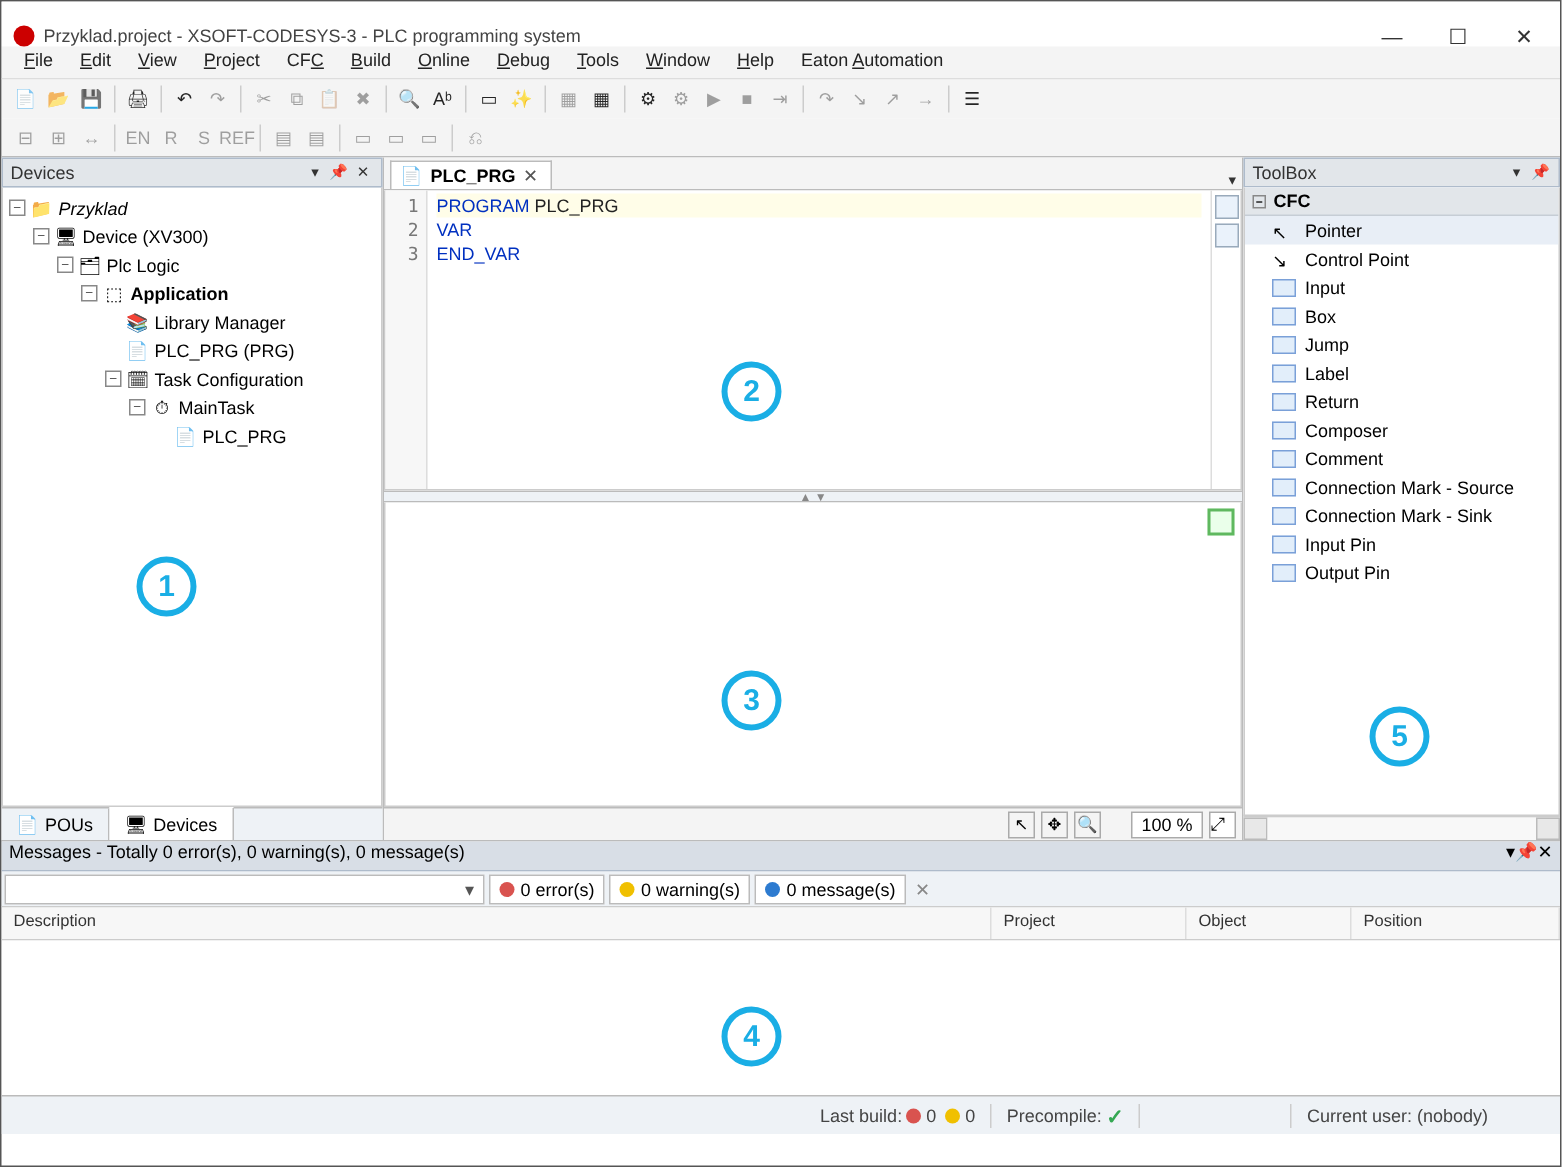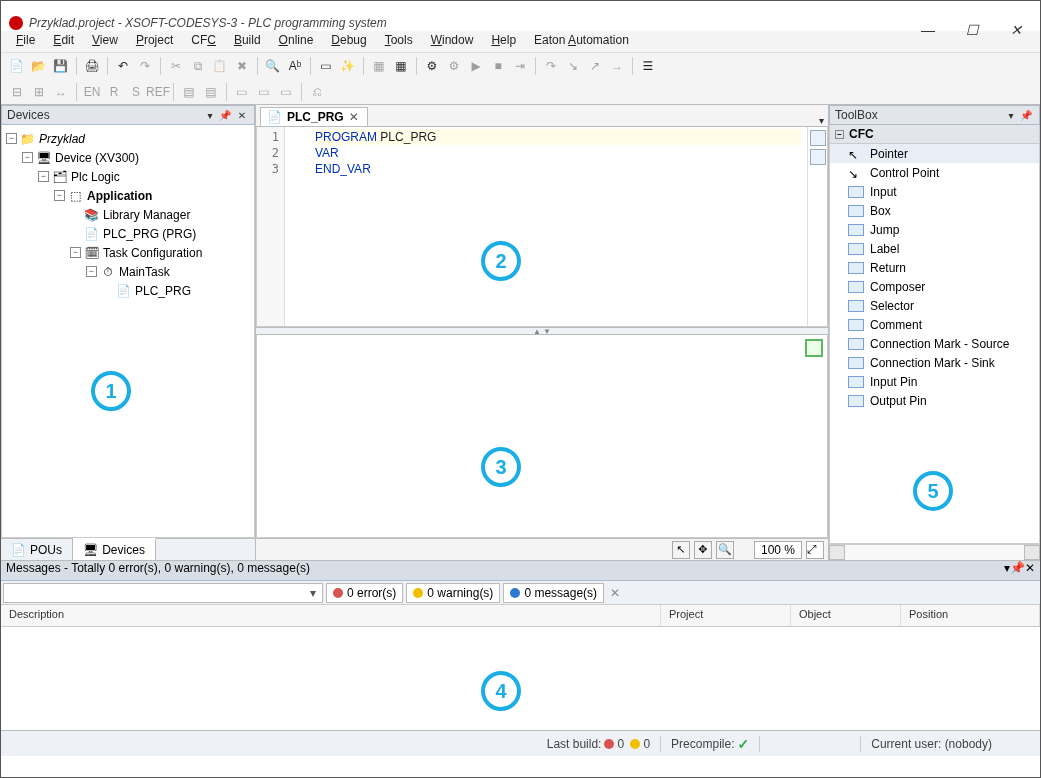--- a/index.html
+++ b/index.html
@@ -1,19 +1,19 @@
 <!DOCTYPE html>
 <html><head>
 <meta charset="utf-8">
 <style>
   * { box-sizing: border-box; margin: 0; padding: 0; font-family: "Segoe UI", Tahoma, sans-serif; font-size: 12px; }
   body { width: 1041px; height: 778px; background: #fff; overflow: hidden; position: relative; border: 1px solid #555; }
 
   
-  .titlebar { height: 30px; background: #fff; display: flex; align-items: flex-start; padding: 15px 2px 0 8px; font-style: italic; }
+  .titlebar { height: 30px; background: #fff; display: flex; align-items: center; padding: 15px 2px 0 8px; }
   .titlebar .app-icon { width: 14px; height: 14px; border-radius: 50%; background: #c00; margin-right: 6px; }
   .titlebar .title { flex: 1; color: #444; }
   .titlebar .win-btn { width: 44px; height: 28px; display: flex; align-items: center; justify-content: center; font-size: 14px; color: #333; }
 
   
   .menubar { height: 22px; display: flex; align-items: flex-start; padding: 0 6px; background: #f4f4f4; border-bottom: 1px solid #ddd; }
   .menubar .menu { padding: 2px 9px; color: #222; }
   .menubar .menu u { text-decoration: underline; }
 
   
@@ -51,21 +51,21 @@
   .panel-tab.active { background: #fff; border-top:1px solid #fff; margin-top:-1px;}
 
   
   .center { flex: 1; display: flex; flex-direction: column; }
   .editor-tabs { height: 22px; display: flex; align-items: flex-end; background:#f4f4f4; border-bottom:1px solid #bbb; padding-left:4px;}
   .editor-tab { background:#fff; border:1px solid #bbb; border-bottom:none; padding:2px 8px 2px 6px; display:flex; align-items:center; gap:5px; font-size:11px; font-weight:bold;}
   .editor-tab .close { font-weight: normal; color:#555; }
   .editor-tabs .dd { margin-left:auto; margin-right:4px; font-size:10px; color:#333;}
   .code-pane { flex: 0 0 200px; display:flex; background:#fff; border:1px solid #ccc; border-top:none; position:relative;}
   .gutter { width:28px; background:#f7f7f7; border-right:1px solid #ddd; text-align:right; padding:2px 5px 0 0; color:#777; font-family:Consolas,monospace; font-size:12px; line-height:16px;}
-  .code { flex:1; padding:2px 6px; font-family:Consolas,monospace; font-size:12px; line-height:16px;margin-left:24px; }
+  .code { flex:1; padding:2px 6px; font-family:Consolas,monospace; font-size:12px; line-height:16px; }
   .code .line1 { background:#fffde8; }
   .kw { color:#0030c0; }
   .ident { color:#222; }
   .side-icons { width:20px; display:flex; flex-direction:column; gap:3px; padding-top:3px; border-left:1px solid #ddd; align-items:center;}
   .side-icons div { width:16px; height:16px; border:1px solid #9ab; background:#eaf2fb;}
   .splitter-h { height:8px; background:#eef2f6; border-top:1px solid #bbb; border-bottom:1px solid #bbb; display:flex; align-items:center; justify-content:center; font-size:8px; color:#888;}
   .body-pane { flex:1; background:#fff; border:1px solid #ccc; border-top:none; position:relative;}
   .body-footer { height:22px; border-top:1px solid #bbb; display:flex; align-items:center; justify-content:flex-end; gap:4px; padding:0 4px; background:#f4f4f4;}
   .body-footer .mini { width:18px; height:18px; border:1px solid #aaa; display:flex; align-items:center; justify-content:center; font-size:11px;}
   .body-footer .zoom { border:1px solid #aaa; padding:1px 6px; background:#fff;}
@@ -339,24 +339,20 @@
       <div class="tx-item">
           <span class="ico"></span>
           <span>Return</span>
         </div>
       <div class="tx-item">
           <span class="ico"></span>
           <span>Composer</span>
         </div>
       <div class="tx-item">
           <span class="ico"></span>
-          <span>Selector</span>
-        </div>
-      <div class="tx-item">
-          <span class="ico"></span>
           <span>Comment</span>
         </div>
       <div class="tx-item">
           <span class="ico"></span>
           <span>Connection Mark - Source</span>
         </div>
       <div class="tx-item">
           <span class="ico"></span>
           <span>Connection Mark - Sink</span>
         </div>

